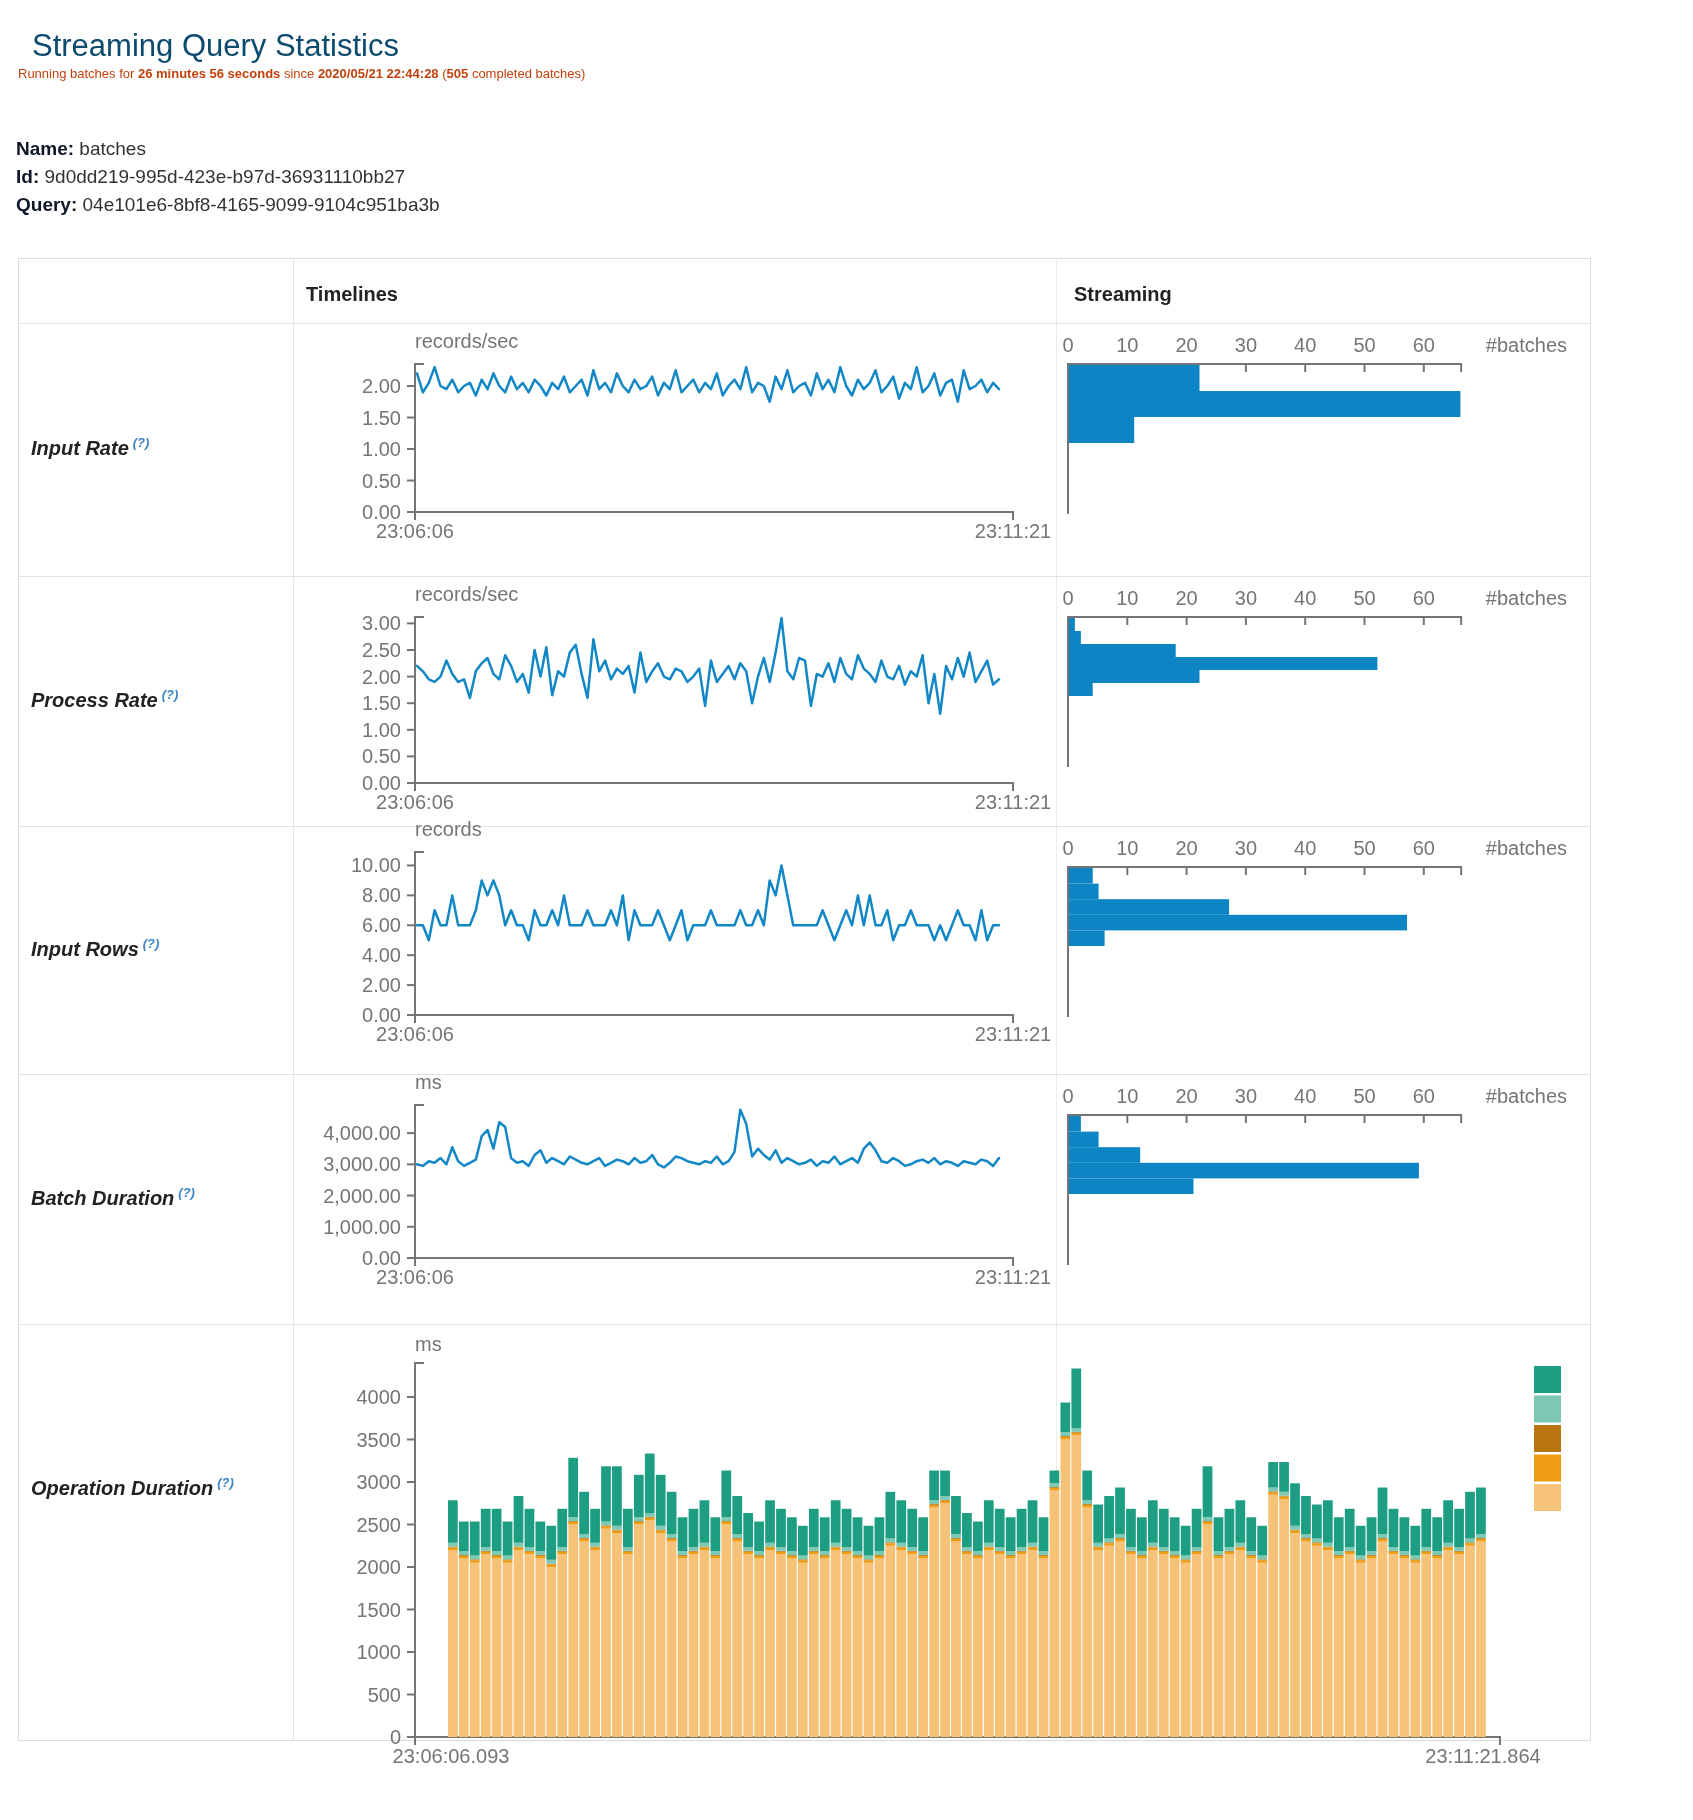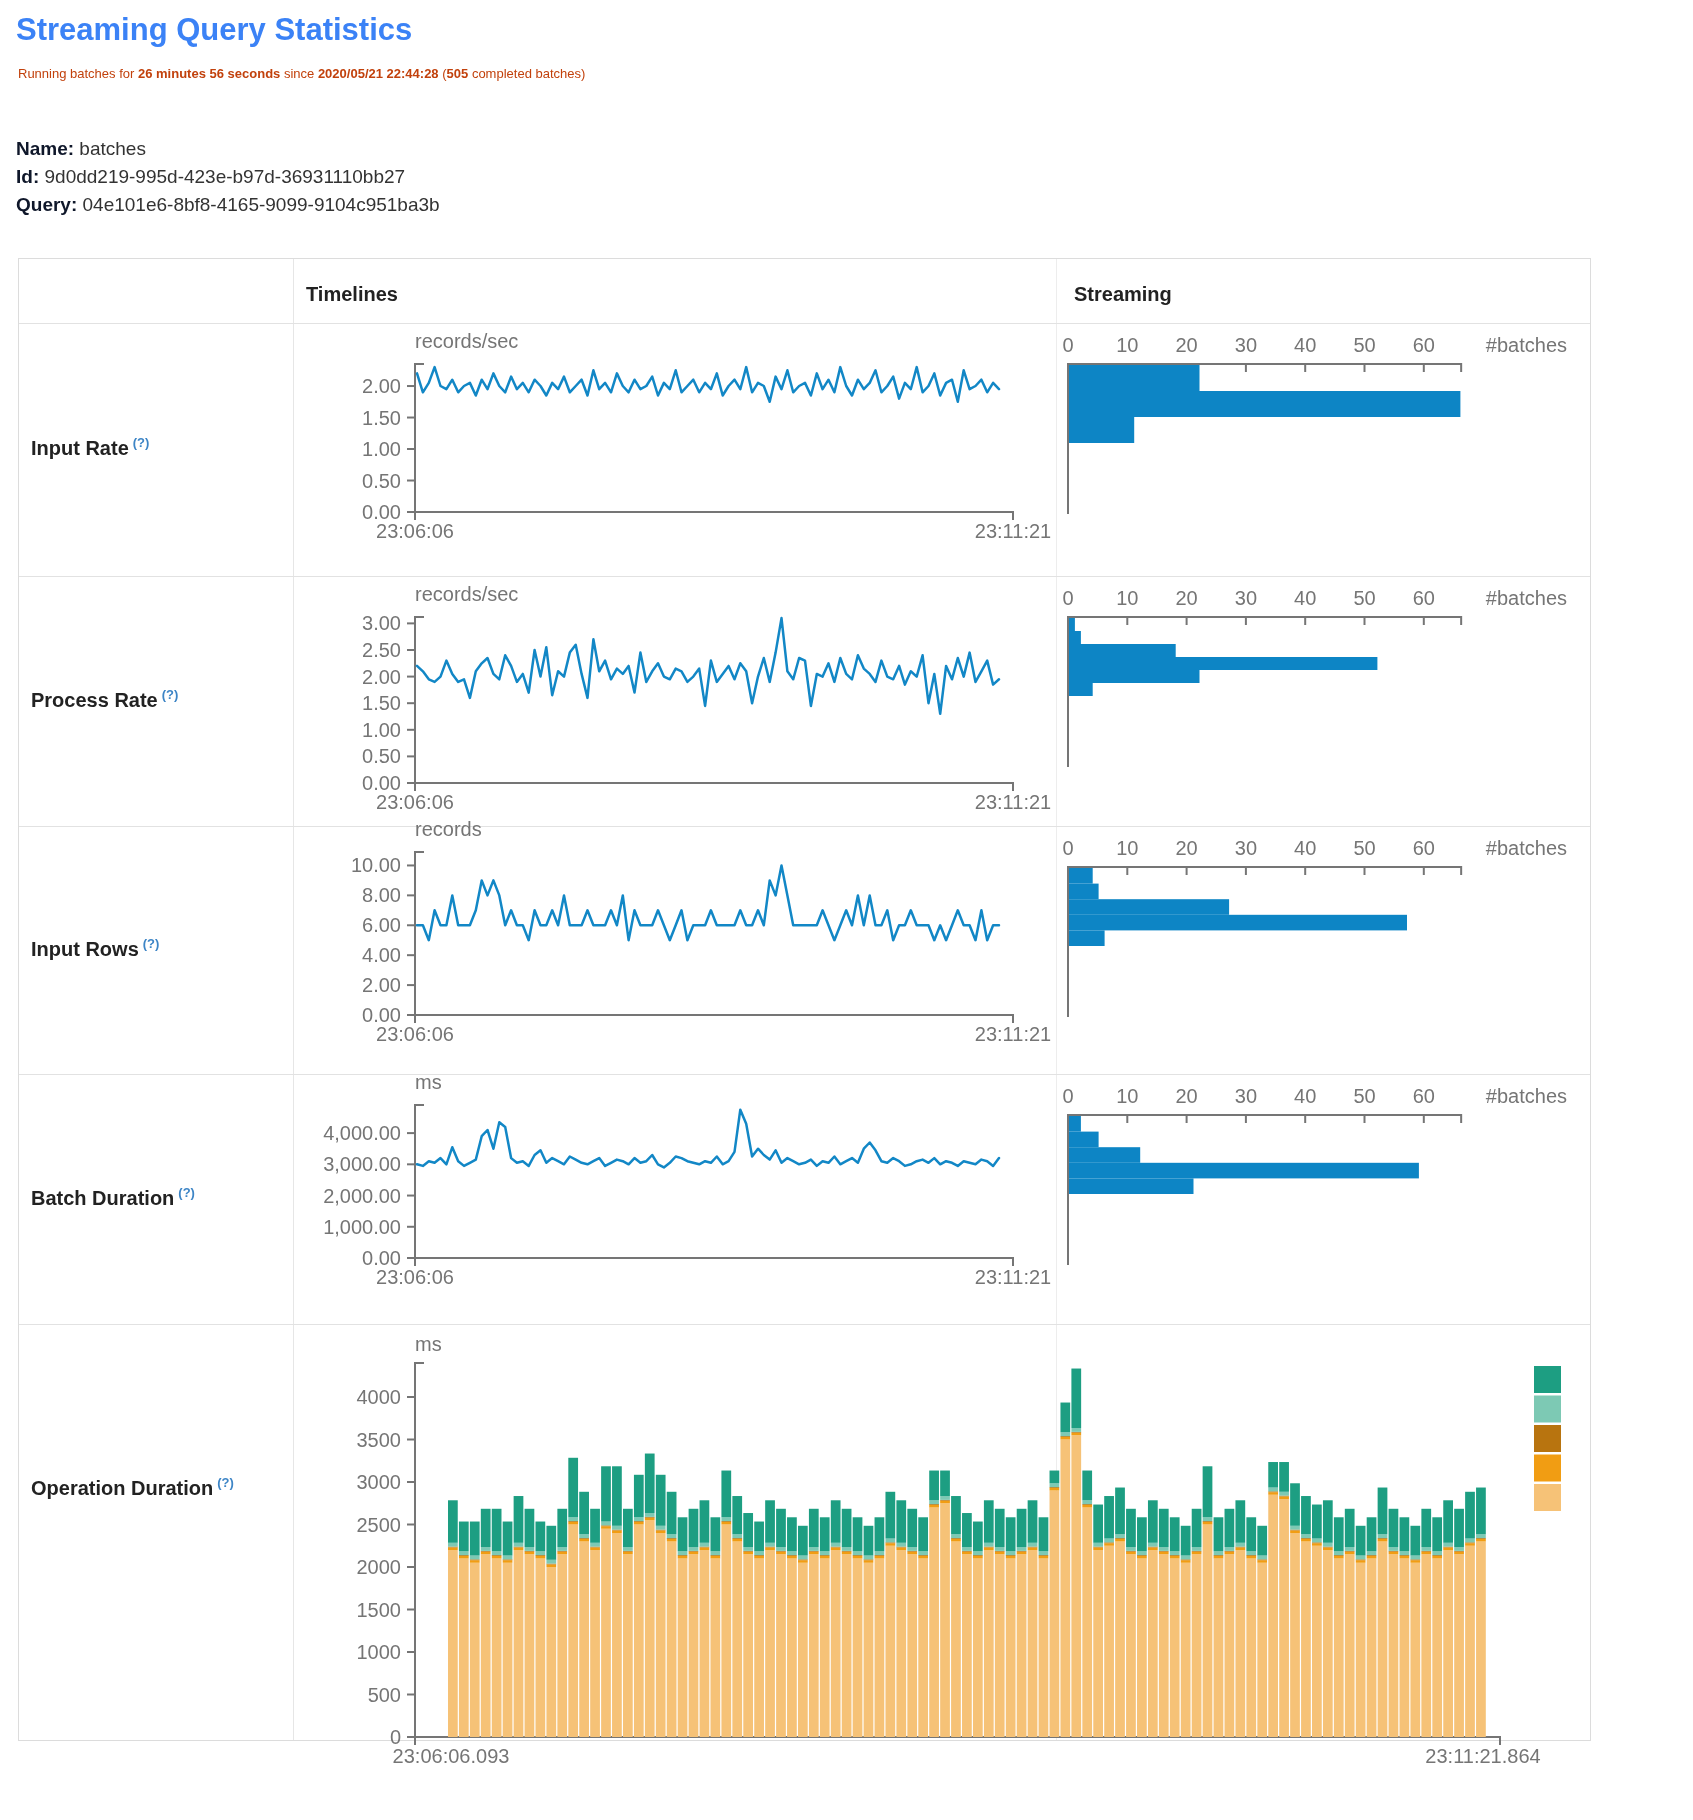--- a/index.html
+++ b/index.html
@@ -1,29 +1,29 @@
 <!DOCTYPE html>
 <html><head>
 <meta charset="utf-8">
 <style>
   html,body{margin:0;padding:0;background:#fff;}
   .page{position:relative;width:1693px;height:1820px;background:#fff;
         font-family:"Liberation Sans",sans-serif;color:#333;overflow:hidden;}
-  .title{position:absolute;left:16px;top:12px;font-size:31px;font-weight:bold;color:#3b82f6;margin:0;}
+  .title{position:absolute;left:16px;top:12px;font-size:31px;font-weight:normal;color:#0c4a6e;margin:16px;}
   .subtitle{position:absolute;left:16px;top:64px;font-size:13px;color:#c2410c;margin:2px;}
   .metaline{position:absolute;left:16px;font-size:19px;color:#333;margin:0;}
   .metaline b{color:#0f172a;}
   .tbl{position:absolute;left:18px;top:258px;width:1573px;height:1483px;
        border:1px solid #dcdcdc;box-sizing:border-box;}
   .hline{position:absolute;left:0;width:100%;height:1px;background:#e2e2e2;}
   .vline{position:absolute;top:0;height:100%;width:1px;background:#e6e6e6;}
   .v1{left:274px;}
   .v2{left:1037px;background:#ededed;}
   .th{position:absolute;font-size:20px;font-weight:bold;color:#222;}
-  .rowlabel{position:absolute;left:12px;font-size:20px;font-weight:bold;color:#222;white-space:nowrap;}
+  .rowlabel{position:absolute;left:12px;font-size:20px;font-weight:bold;color:#222;white-space:nowrap;font-style:italic;}
   .rowlabel sup{font-size:13px;font-weight:bold;color:#3d85c6;margin-left:4px;}
   #charts{position:absolute;left:0;top:0;pointer-events:none;}
   #charts text{font-family:"Liberation Sans",sans-serif;}
 </style>
 </head>
 <body>
 
 <div class="page">
 
   <h1 class="title">Streaming Query Statistics</h1>

